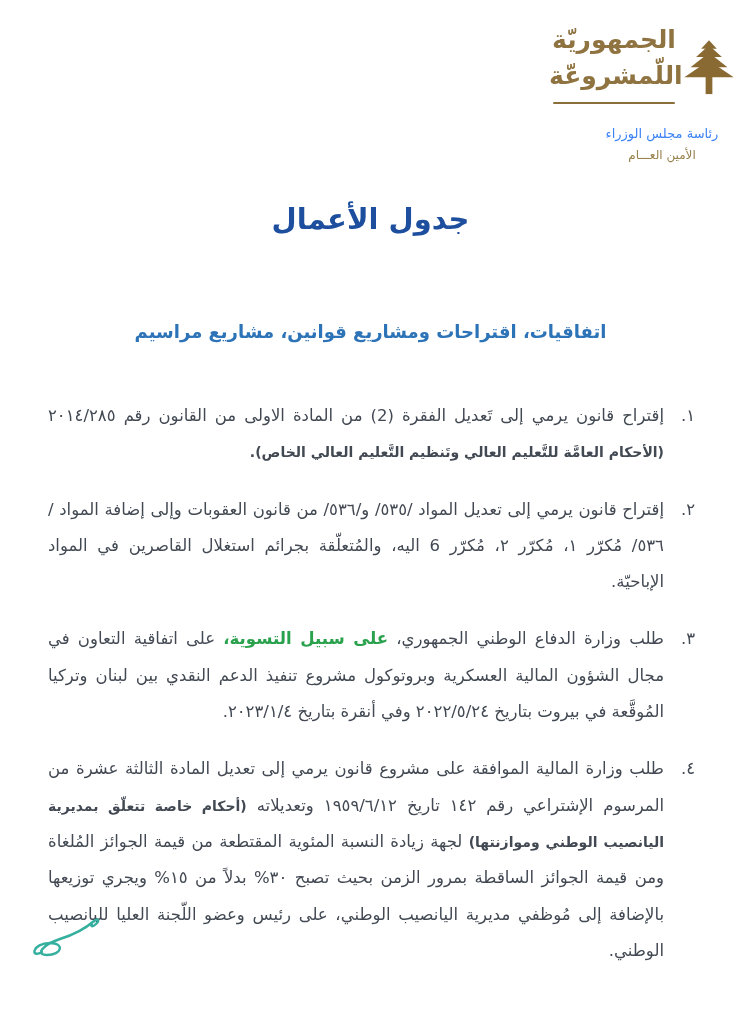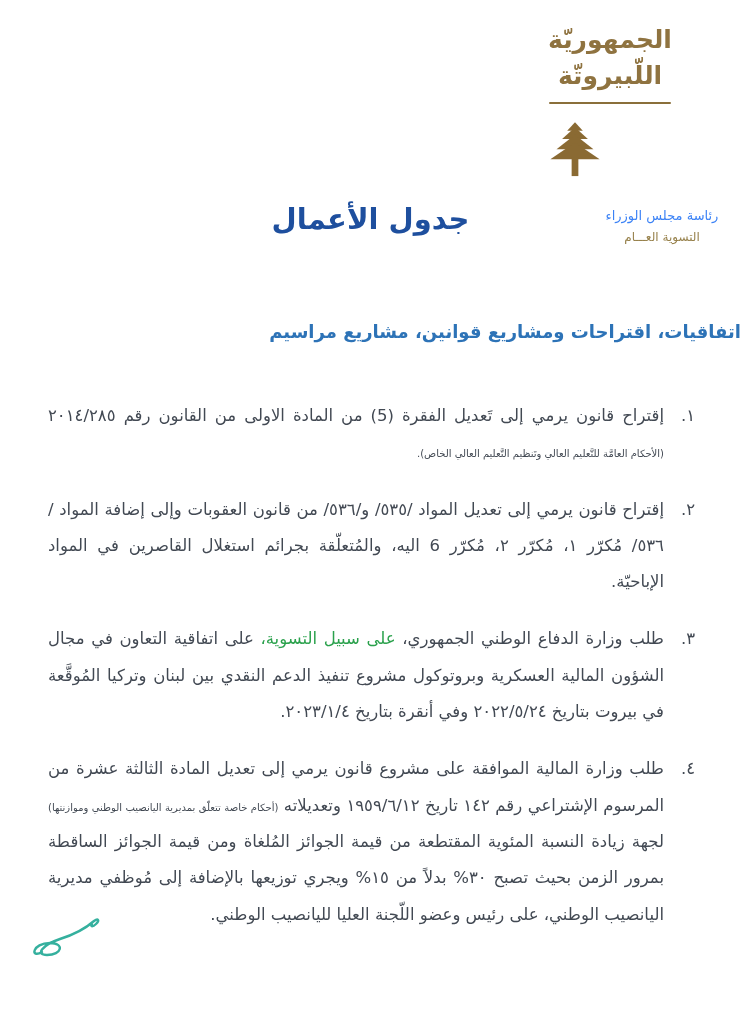--- a/index.html
+++ b/index.html
@@ -18,21 +18,21 @@
 
   
   .letterhead {
     position: absolute;
     top: 22px; right: 4px;
     width: 192px;
     color: #8f7340;
   }
   .lh-row {
     display: flex;
-    flex-direction: column;
+    flex-direction: row;
     direction: ltr;
     align-items: flex-start;
     justify-content: flex-end;
   }
   .lh-callig {
     width: 130px;
     text-align: center;
   }
   .lh-republic {
     font-size: 25px;
@@ -69,21 +69,21 @@
     position: absolute;
     top: 202px; left: 0; right: 0;
     text-align: center;
     font-size: 29px;
     font-weight: bold;
     color: #1e4f9e;
   }
   .doc-subtitle {
     position: absolute;
     top: 321px; left: 0; right: 0;
-    text-align: right;
+    text-align: center;
     font-size: 18px;
     font-weight: bold;
     color: #2d73b7;
   }
 
   
   .agenda {
     position: absolute;
     top: 398px;
     right: 46px;
@@ -100,64 +100,64 @@
   .agenda-num {
     flex: 0 0 auto;
     min-width: 22px;
     text-align: right;
   }
   .agenda-body {
     flex: 1 1 auto;
     text-align: justify;
     text-justify: inter-word;
   }
-  .hl-green { color: #2aa14c; font-weight: normal; }
-  .small-run { font-size: 10px; }
+  .hl-green { color: #2aa14c; font-weight: bold; }
+  .small-run { font-size: 14px; font-weight: bold; }
 
   
   .signature {
     position: absolute;
     left: 26px; top: 914px;
     width: 92px; height: 58px;
   }
 </style>
 </head>
 <body>
 
 <div class="page">
 
   <div class="letterhead">
     <div class="lh-row">
       <div class="lh-callig">
         <div class="lh-republic">الجمهوريّة</div>
-        <div class="lh-republic">اللّبيروتّة</div>
+        <div class="lh-republic">اللّمشروعّة</div>
         <div class="lh-divider"></div>
       </div>
       <svg class="lh-cedar" viewBox="0 0 100 110" xmlns="http://www.w3.org/2000/svg">
         <g fill="#8a6a33">
           <polygon points="50,2 64,17 36,17"></polygon>
           <polygon points="50,11 73,32 27,32"></polygon>
           <polygon points="50,24 83,50 17,50"></polygon>
           <polygon points="50,38 94,68 6,68"></polygon>
           <rect x="44" y="64" width="12" height="34"></rect>
         </g>
       </svg>
     </div>
     <div class="lh-office">رئاسة مجلس الوزراء</div>
-    <div class="lh-office-sub">التسوية العـــام</div>
+    <div class="lh-office-sub">الأمين العـــام</div>
   </div>
 
   <div class="doc-title">جدول الأعمال</div>
 
   <div class="doc-subtitle">اتفاقيات، اقتراحات ومشاريع قوانين، مشاريع مراسيم</div>
 
   <div class="agenda" id="agenda-list">
       <div class="agenda-item">
         <div class="agenda-num">١.</div>
-        <div class="agenda-body"><span>إقتراح قانون يرمي إلى تَعديل الفقرة (5) من المادة الاولى من القانون رقم ٢٠١٤/٢٨٥ </span><span class="small-run">(الأحكام العامَّة للتَّعليم العالي وتَنظيم التَّعليم العالي الخاص).</span></div>
+        <div class="agenda-body"><span>إقتراح قانون يرمي إلى تَعديل الفقرة (2) من المادة الاولى من القانون رقم ٢٠١٤/٢٨٥ </span><span class="small-run">(الأحكام العامَّة للتَّعليم العالي وتَنظيم التَّعليم العالي الخاص).</span></div>
       </div>
       <div class="agenda-item">
         <div class="agenda-num">٢.</div>
         <div class="agenda-body"><span>إقتراح قانون يرمي إلى تعديل المواد /٥٣٥/ و/٥٣٦/ من قانون العقوبات وإلى إضافة المواد /٥٣٦/ مُكرّر ١، مُكرّر ٢، مُكرّر 6 اليه، والمُتعلّقة بجرائم استغلال القاصرين في المواد الإباحيّة.</span></div>
       </div>
       <div class="agenda-item">
         <div class="agenda-num">٣.</div>
         <div class="agenda-body"><span>طلب وزارة الدفاع الوطني الجمهوري، </span><span class="hl-green">على سبيل التسوية،</span><span> على اتفاقية التعاون في مجال الشؤون المالية العسكرية وبروتوكول مشروع تنفيذ الدعم النقدي بين لبنان وتركيا المُوقَّعة في بيروت بتاريخ ٢٠٢٢/٥/٢٤ وفي أنقرة بتاريخ ٢٠٢٣/١/٤.</span></div>
       </div>
       <div class="agenda-item">

